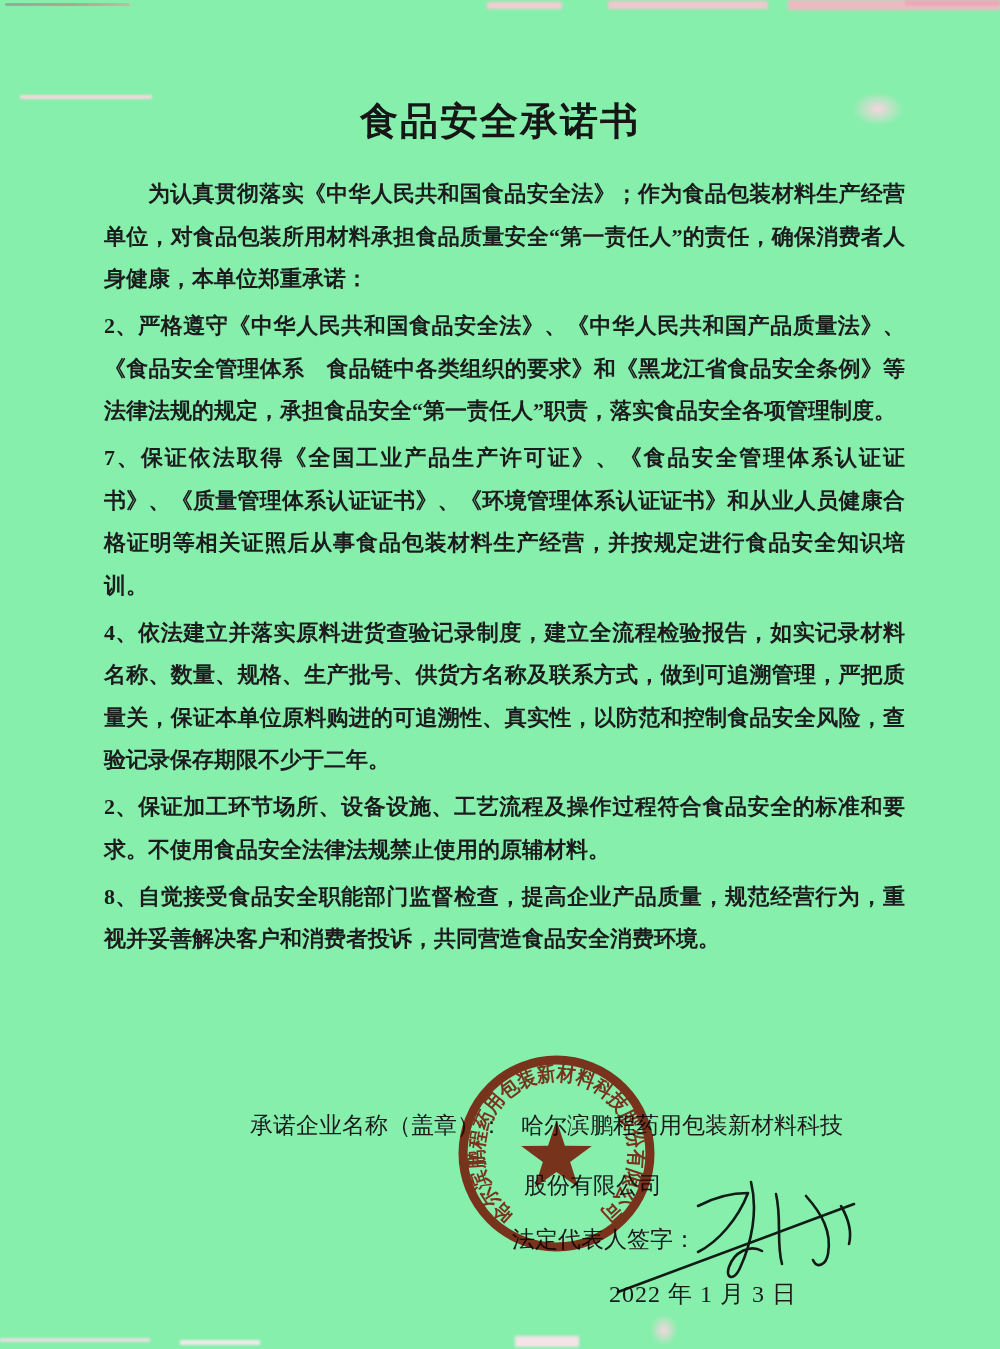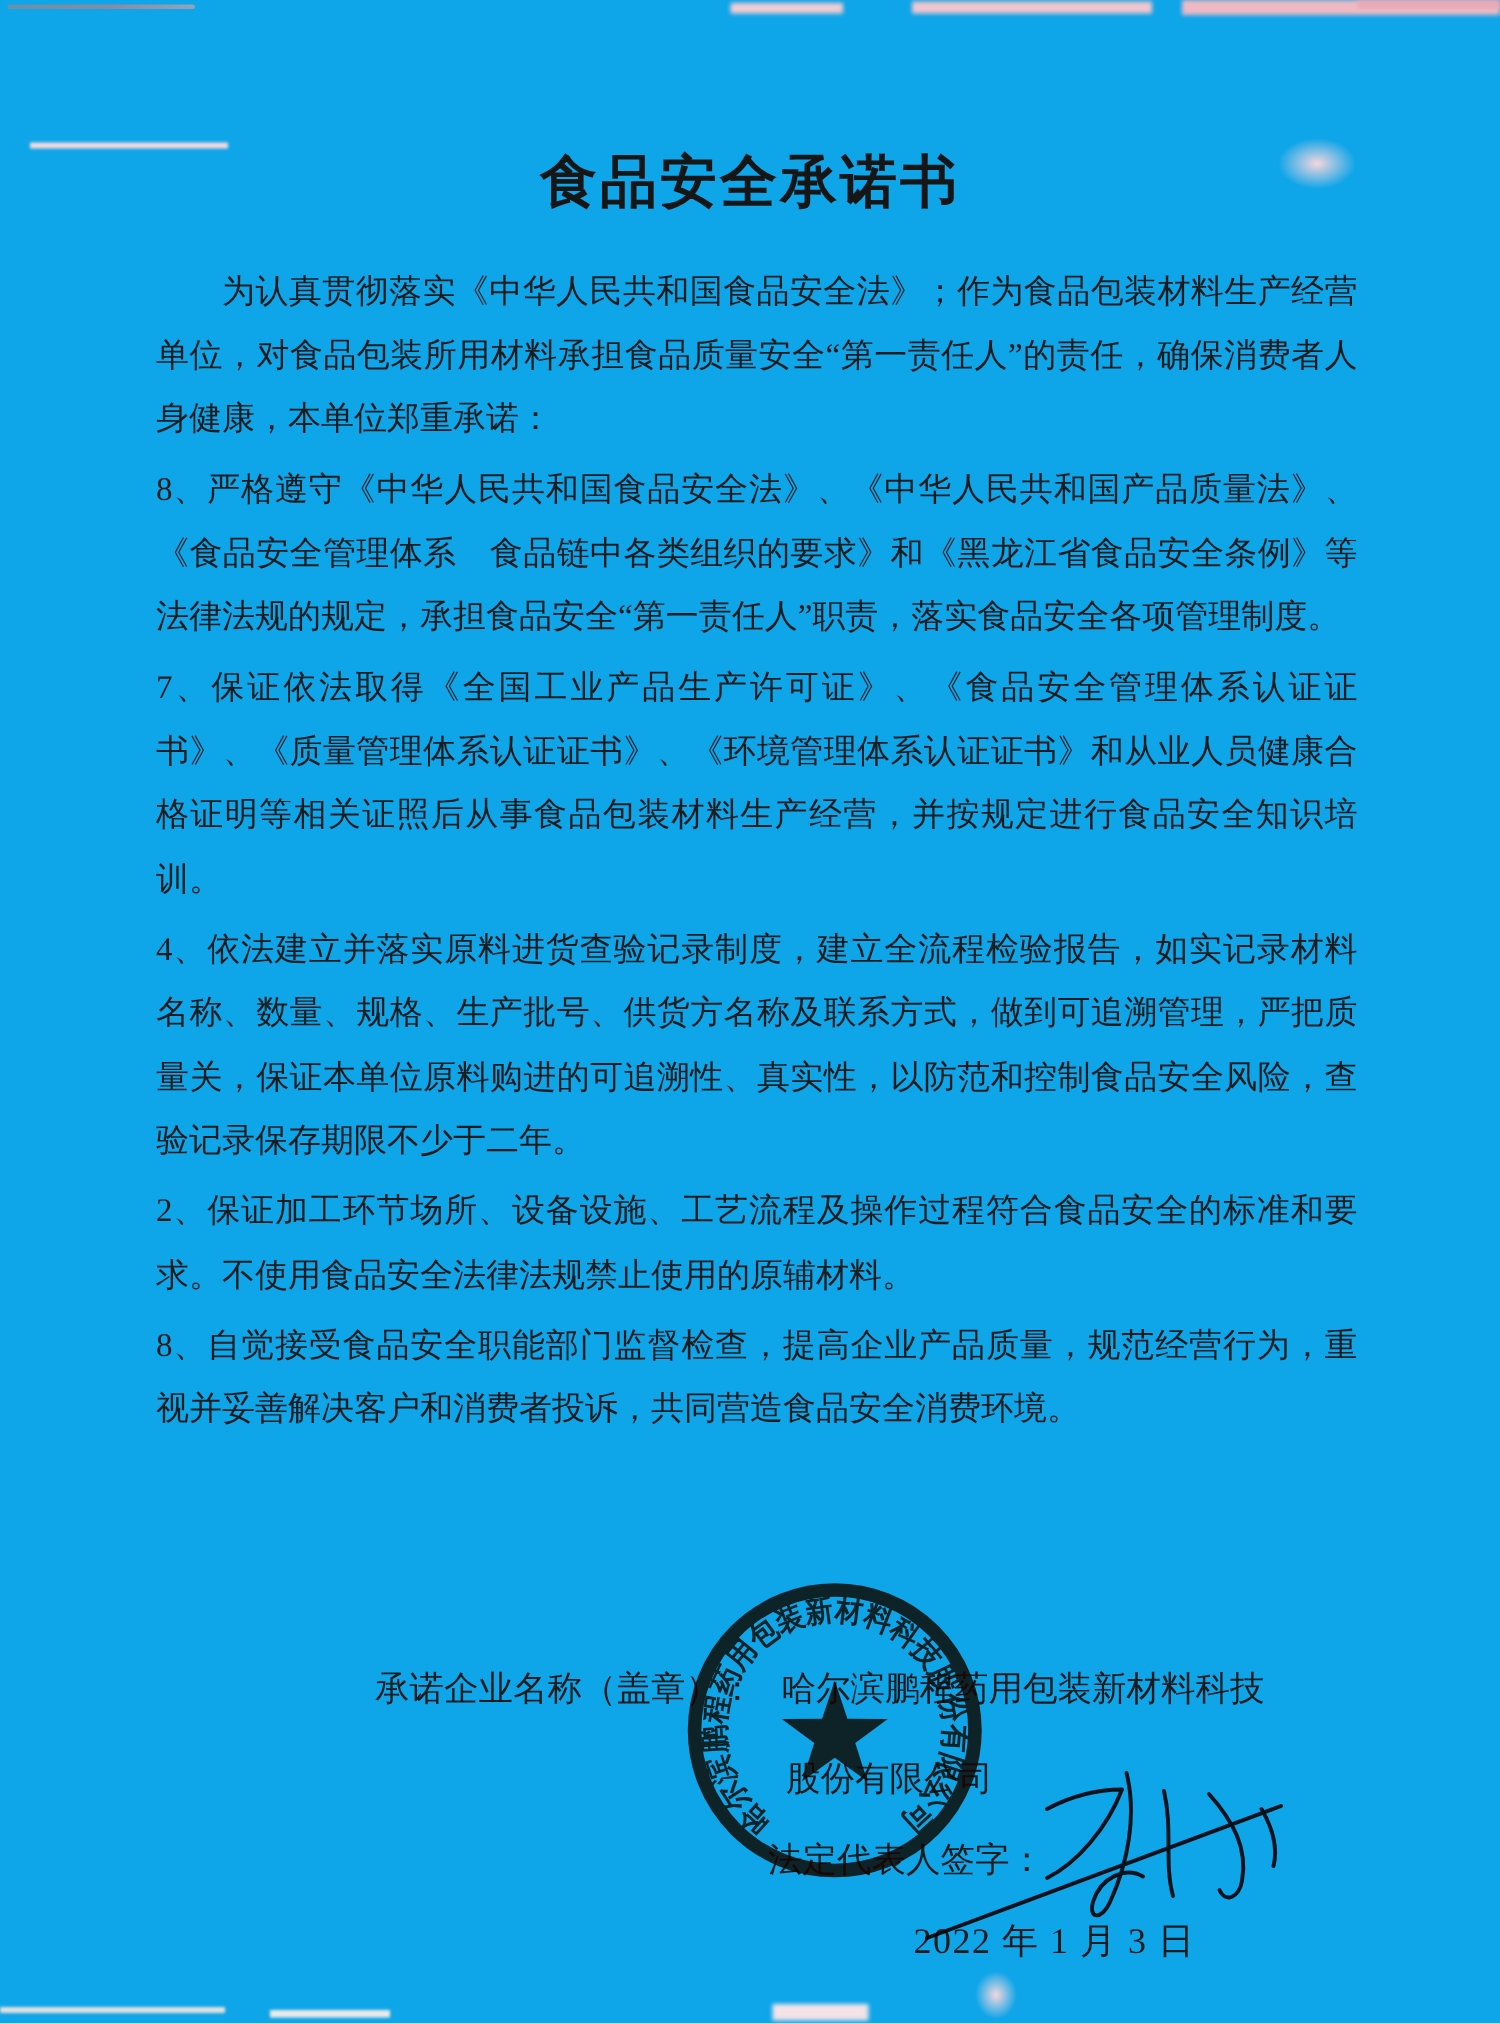--- a/index.html
+++ b/index.html
@@ -1,39 +1,39 @@
 <!DOCTYPE html>
 <html><head>
 <meta charset="utf-8">
 <style>
   html,body{margin:0;padding:0;background:#ffffff;}
   .page{
     position:relative;
     width:1000px;height:1349px;
-    background:#0ea5e9;
+    background:#86efac;
     overflow:hidden;
     font-family:"Liberation Serif","DejaVu Serif",serif;
     color:#1c1c1e;
   }
   
   .doc-title{
     position:absolute;left:0;right:0;top:96px;
     text-align:center;
     font-size:38px;font-weight:bold;
     letter-spacing:2px;
     color:#161616;
   }
   
   .body-text{
     position:absolute;left:104px;top:173px;width:801px;
     font-size:22px;line-height:42.5px;
     text-align:justify;
     color:#1c1c1e;
   }
-  .body-text p{margin:0 0 4.5px 0;}
+  .body-text p{margin:0 0 4.5px 0;font-weight:bold;}
   .body-text p.intro{text-indent:44px;}
   
   .sig-line{position:absolute;font-size:23px;color:#1b1b1d;white-space:nowrap;}
   .sig-company{left:250px;top:1110px;}
   .sig-company .gap{display:inline-block;width:18px;}
   .sig-company2{left:524px;top:1170px;}
   .sig-legal{left:512px;top:1224px;}
   .sig-date{left:609px;top:1278px;font-size:24px;letter-spacing:1px;}
   
   .stamp{
@@ -78,21 +78,21 @@
   <div class="art art-smudge-tr"></div>
   <div class="art art-bot-gray1"></div>
   <div class="art art-bot-gray2"></div>
   <div class="art art-bot-pink1"></div>
   <div class="art art-bot-pink2"></div>
 
   <div class="doc-title">食品安全承诺书</div>
 
   <div class="body-text">
     <p class="intro">为认真贯彻落实《中华人民共和国食品安全法》；作为食品包装材料生产经营单位，对食品包装所用材料承担食品质量安全“第一责任人”的责任，确保消费者人身健康，本单位郑重承诺：</p>
-    <p>8、严格遵守《中华人民共和国食品安全法》、《中华人民共和国产品质量法》、《食品安全管理体系　食品链中各类组织的要求》和《黑龙江省食品安全条例》等法律法规的规定，承担食品安全“第一责任人”职责，落实食品安全各项管理制度。</p>
+    <p>2、严格遵守《中华人民共和国食品安全法》、《中华人民共和国产品质量法》、《食品安全管理体系　食品链中各类组织的要求》和《黑龙江省食品安全条例》等法律法规的规定，承担食品安全“第一责任人”职责，落实食品安全各项管理制度。</p>
     <p>7、保证依法取得《全国工业产品生产许可证》、《食品安全管理体系认证证书》、《质量管理体系认证证书》、《环境管理体系认证证书》和从业人员健康合格证明等相关证照后从事食品包装材料生产经营，并按规定进行食品安全知识培训。</p>
     <p>4、依法建立并落实原料进货查验记录制度，建立全流程检验报告，如实记录材料名称、数量、规格、生产批号、供货方名称及联系方式，做到可追溯管理，严把质量关，保证本单位原料购进的可追溯性、真实性，以防范和控制食品安全风险，查验记录保存期限不少于二年。</p>
     <p>2、保证加工环节场所、设备设施、工艺流程及操作过程符合食品安全的标准和要求。不使用食品安全法律法规禁止使用的原辅材料。</p>
     <p>8、自觉接受食品安全职能部门监督检查，提高企业产品质量，规范经营行为，重视并妥善解决客户和消费者投诉，共同营造食品安全消费环境。</p>
   </div>
 
   <div class="sig-line sig-company">
     <span>承诺企业名称（盖章）：</span><span class="gap"></span><span>哈尔滨鹏程药用包装新材料科技</span>
   </div>
   <div class="sig-line sig-company2">股份有限公司</div>

